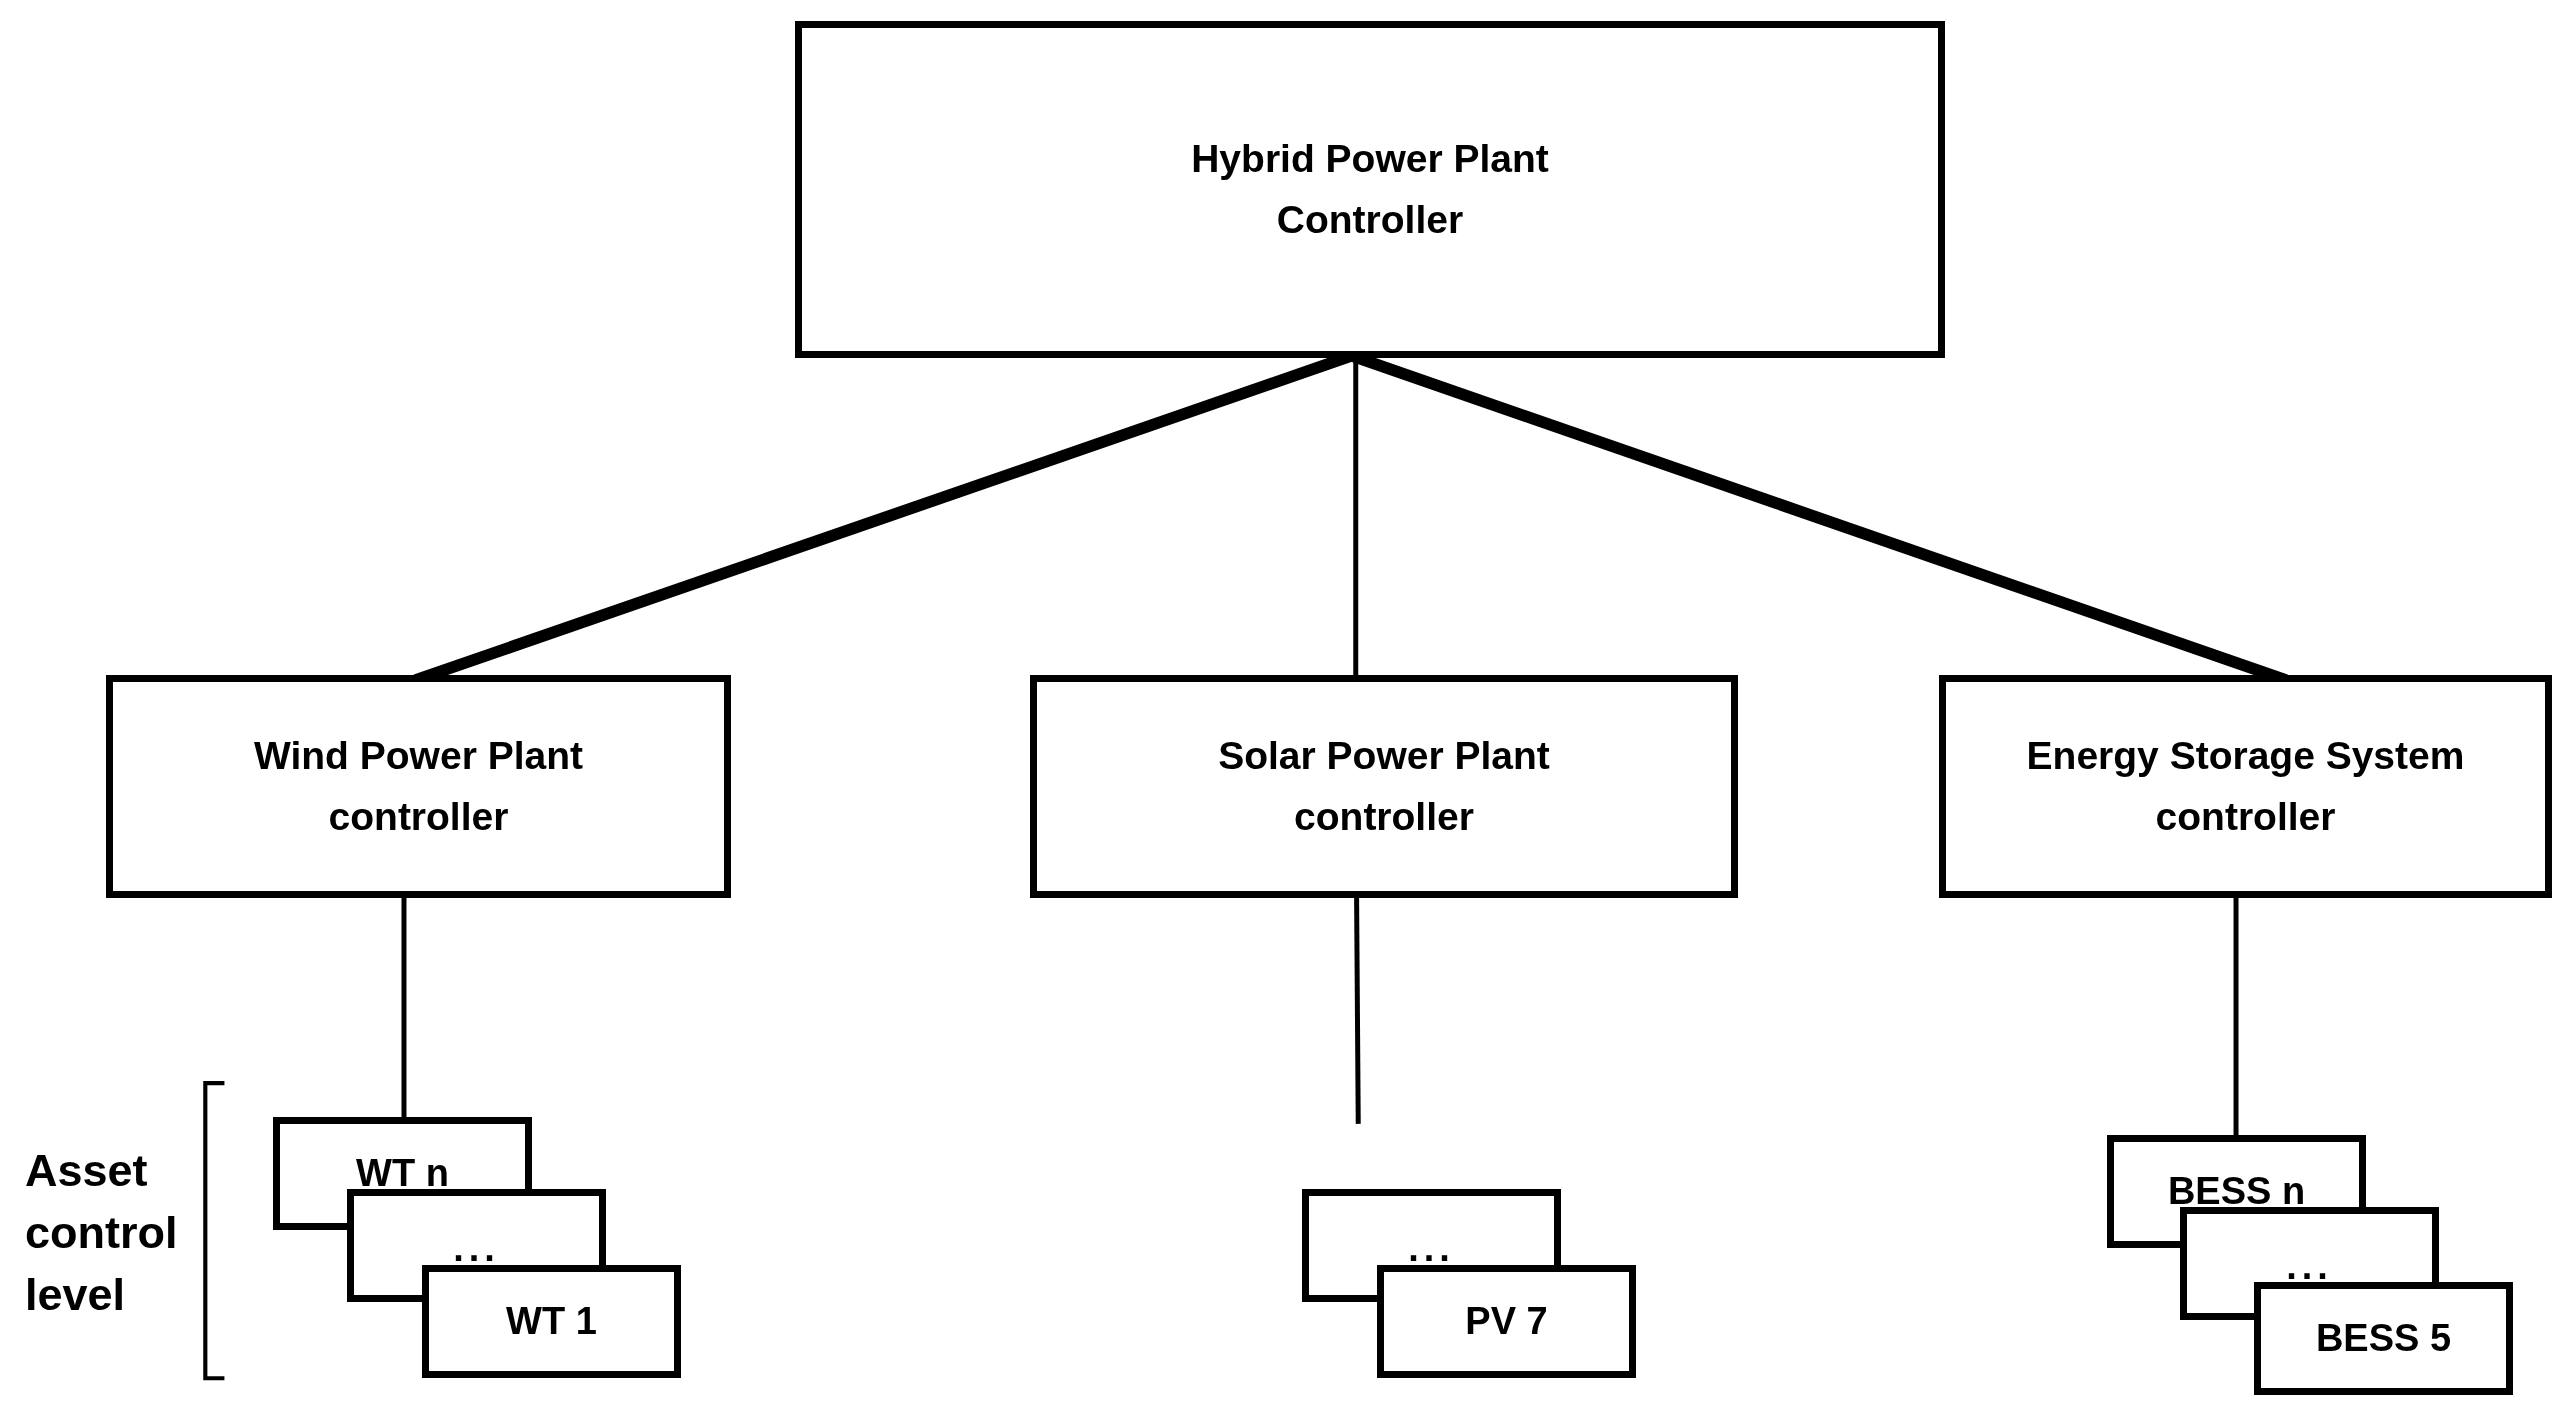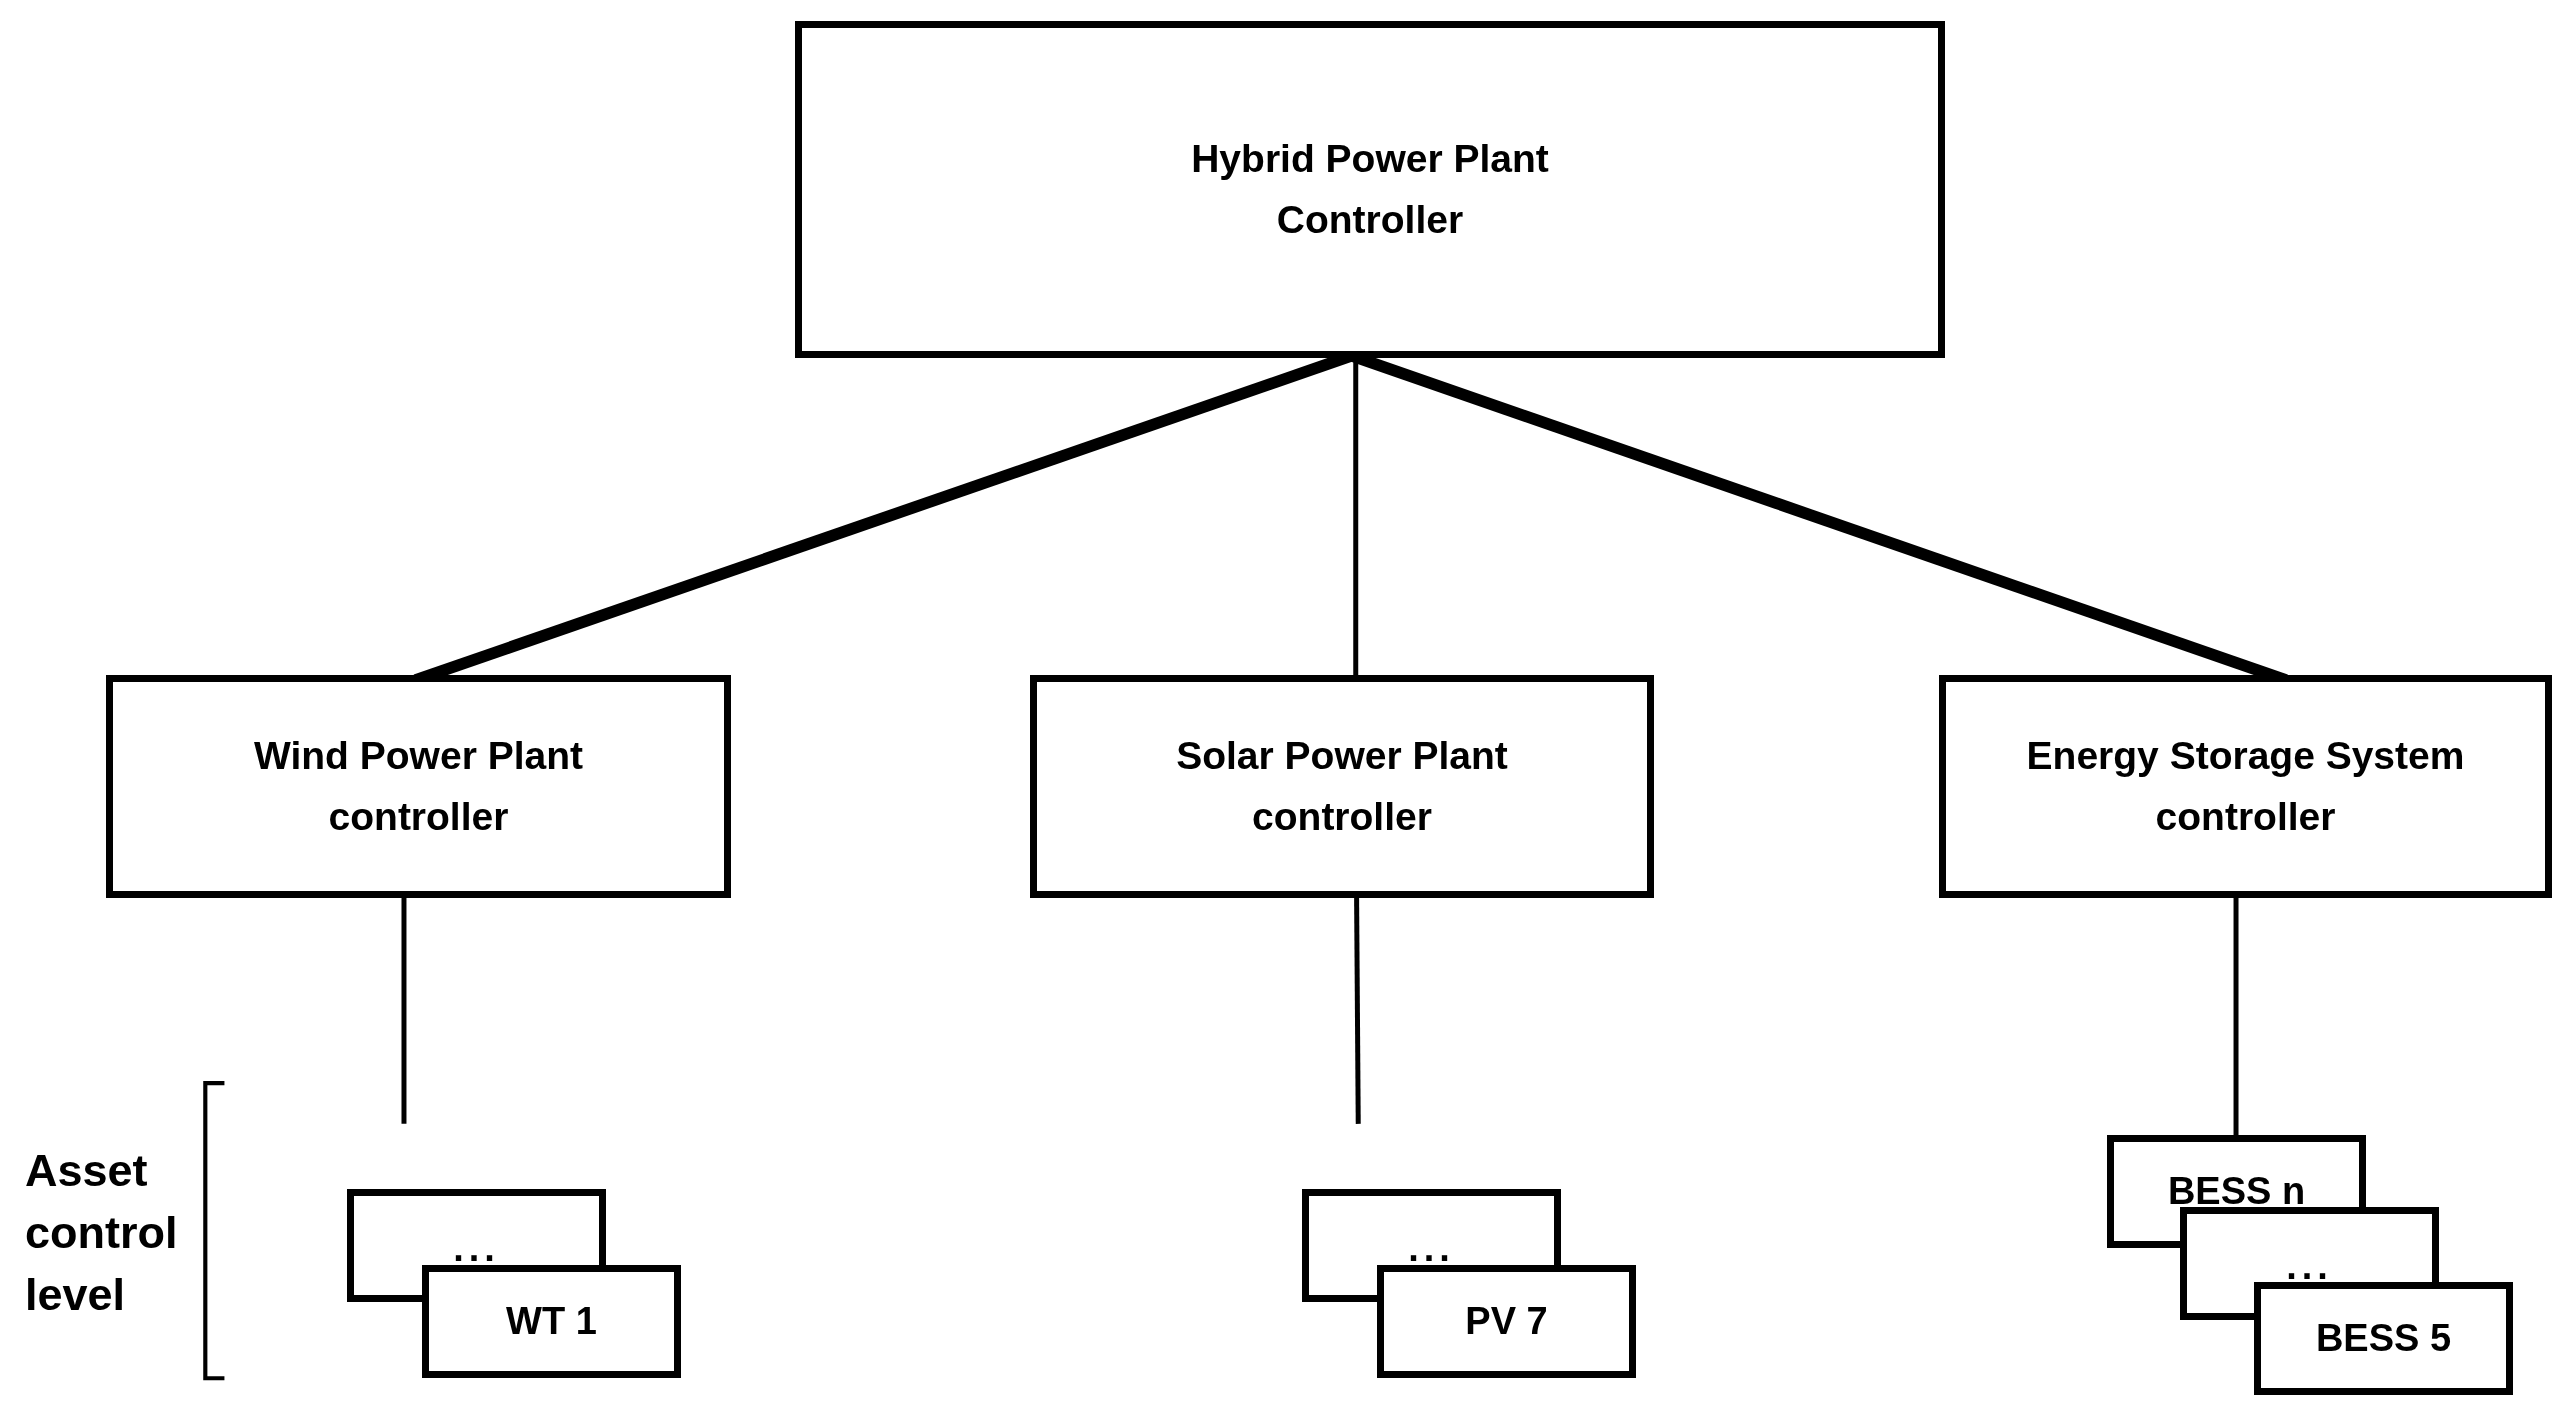--- a/index.html
+++ b/index.html
@@ -63,21 +63,21 @@
     font-size: 45px;
     line-height: 1.38;
     font-weight: bold;
     white-space: pre-line;
     text-align: left;
     z-index: 2;
   }
   
   #node-root  { left: 767px;  top: 21px;  width: 1150px; height: 337px; margin-left: 28px; }
   #node-wind  { left: 106px;  top: 675px; width: 625px;  height: 223px; }
-  #node-solar { left: 1030px; top: 675px; width: 624px;  height: 223px; }
+  #node-solar { left: 1030px; top: 675px; width: 708px;  height: 223px; }
   #node-ess   { left: 1926px; top: 675px; width: 613px;  height: 223px; margin-left: 13px; }
 
   #wt-back    { left: 273px;  top: 1117px; }
   #wt-mid     { left: 347px;  top: 1189px; }
   #wt-front   { left: 422px;  top: 1265px; }
 
   #pv-back    { left: 1229px; top: 1117px; }
   #pv-mid     { left: 1302px; top: 1189px; }
   #pv-front   { left: 1377px; top: 1265px; }
 
@@ -116,20 +116,23 @@
   <div class="box ctrl" id="node-solar">
     <span>Solar Power Plant
 controller</span>
   </div>
 
   <div class="box ctrl" id="node-ess">
     <span>Energy Storage System
 controller</span>
   </div>
 
+  <div class="box sbox z1" id="wt-back">
+    <span>WT n</span>
+  </div>
   <div class="box sbox z2 dots" id="wt-mid">
     <span>...</span>
   </div>
   <div class="box sbox z3" id="wt-front">
     <span>WT 1</span>
   </div>
 
   <div class="box sbox z2 dots" id="pv-mid">
     <span>...</span>
   </div>

